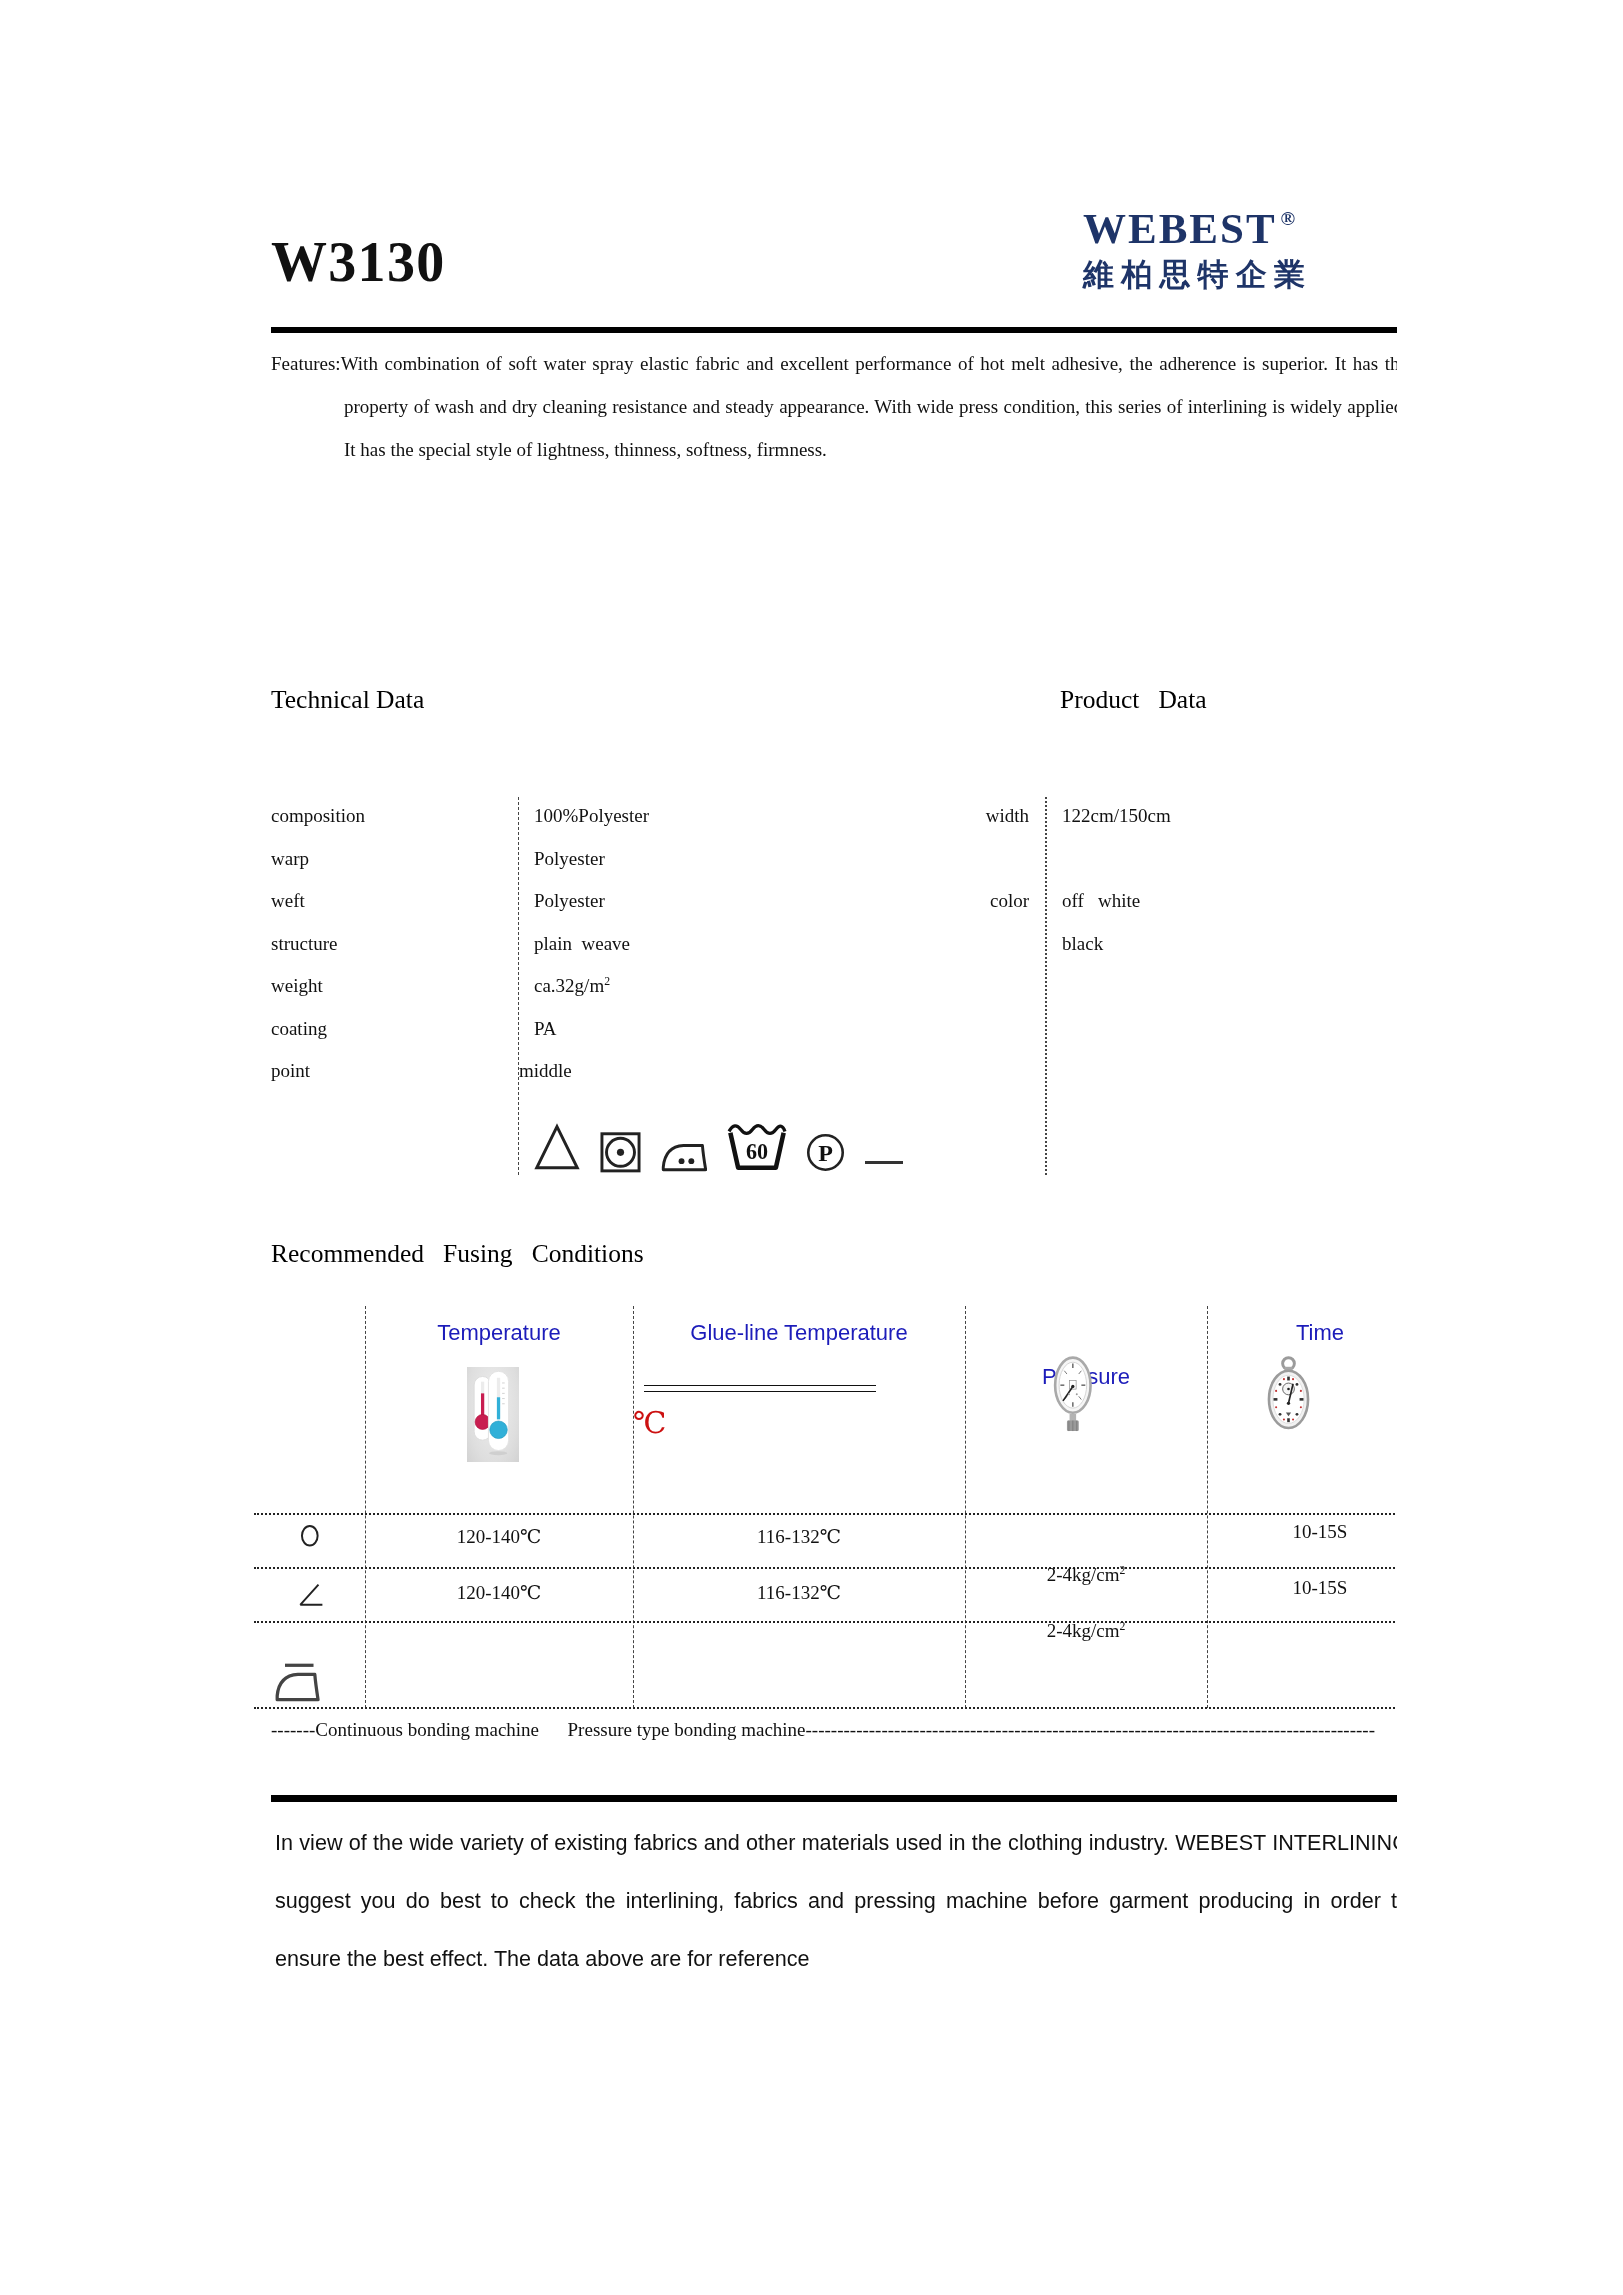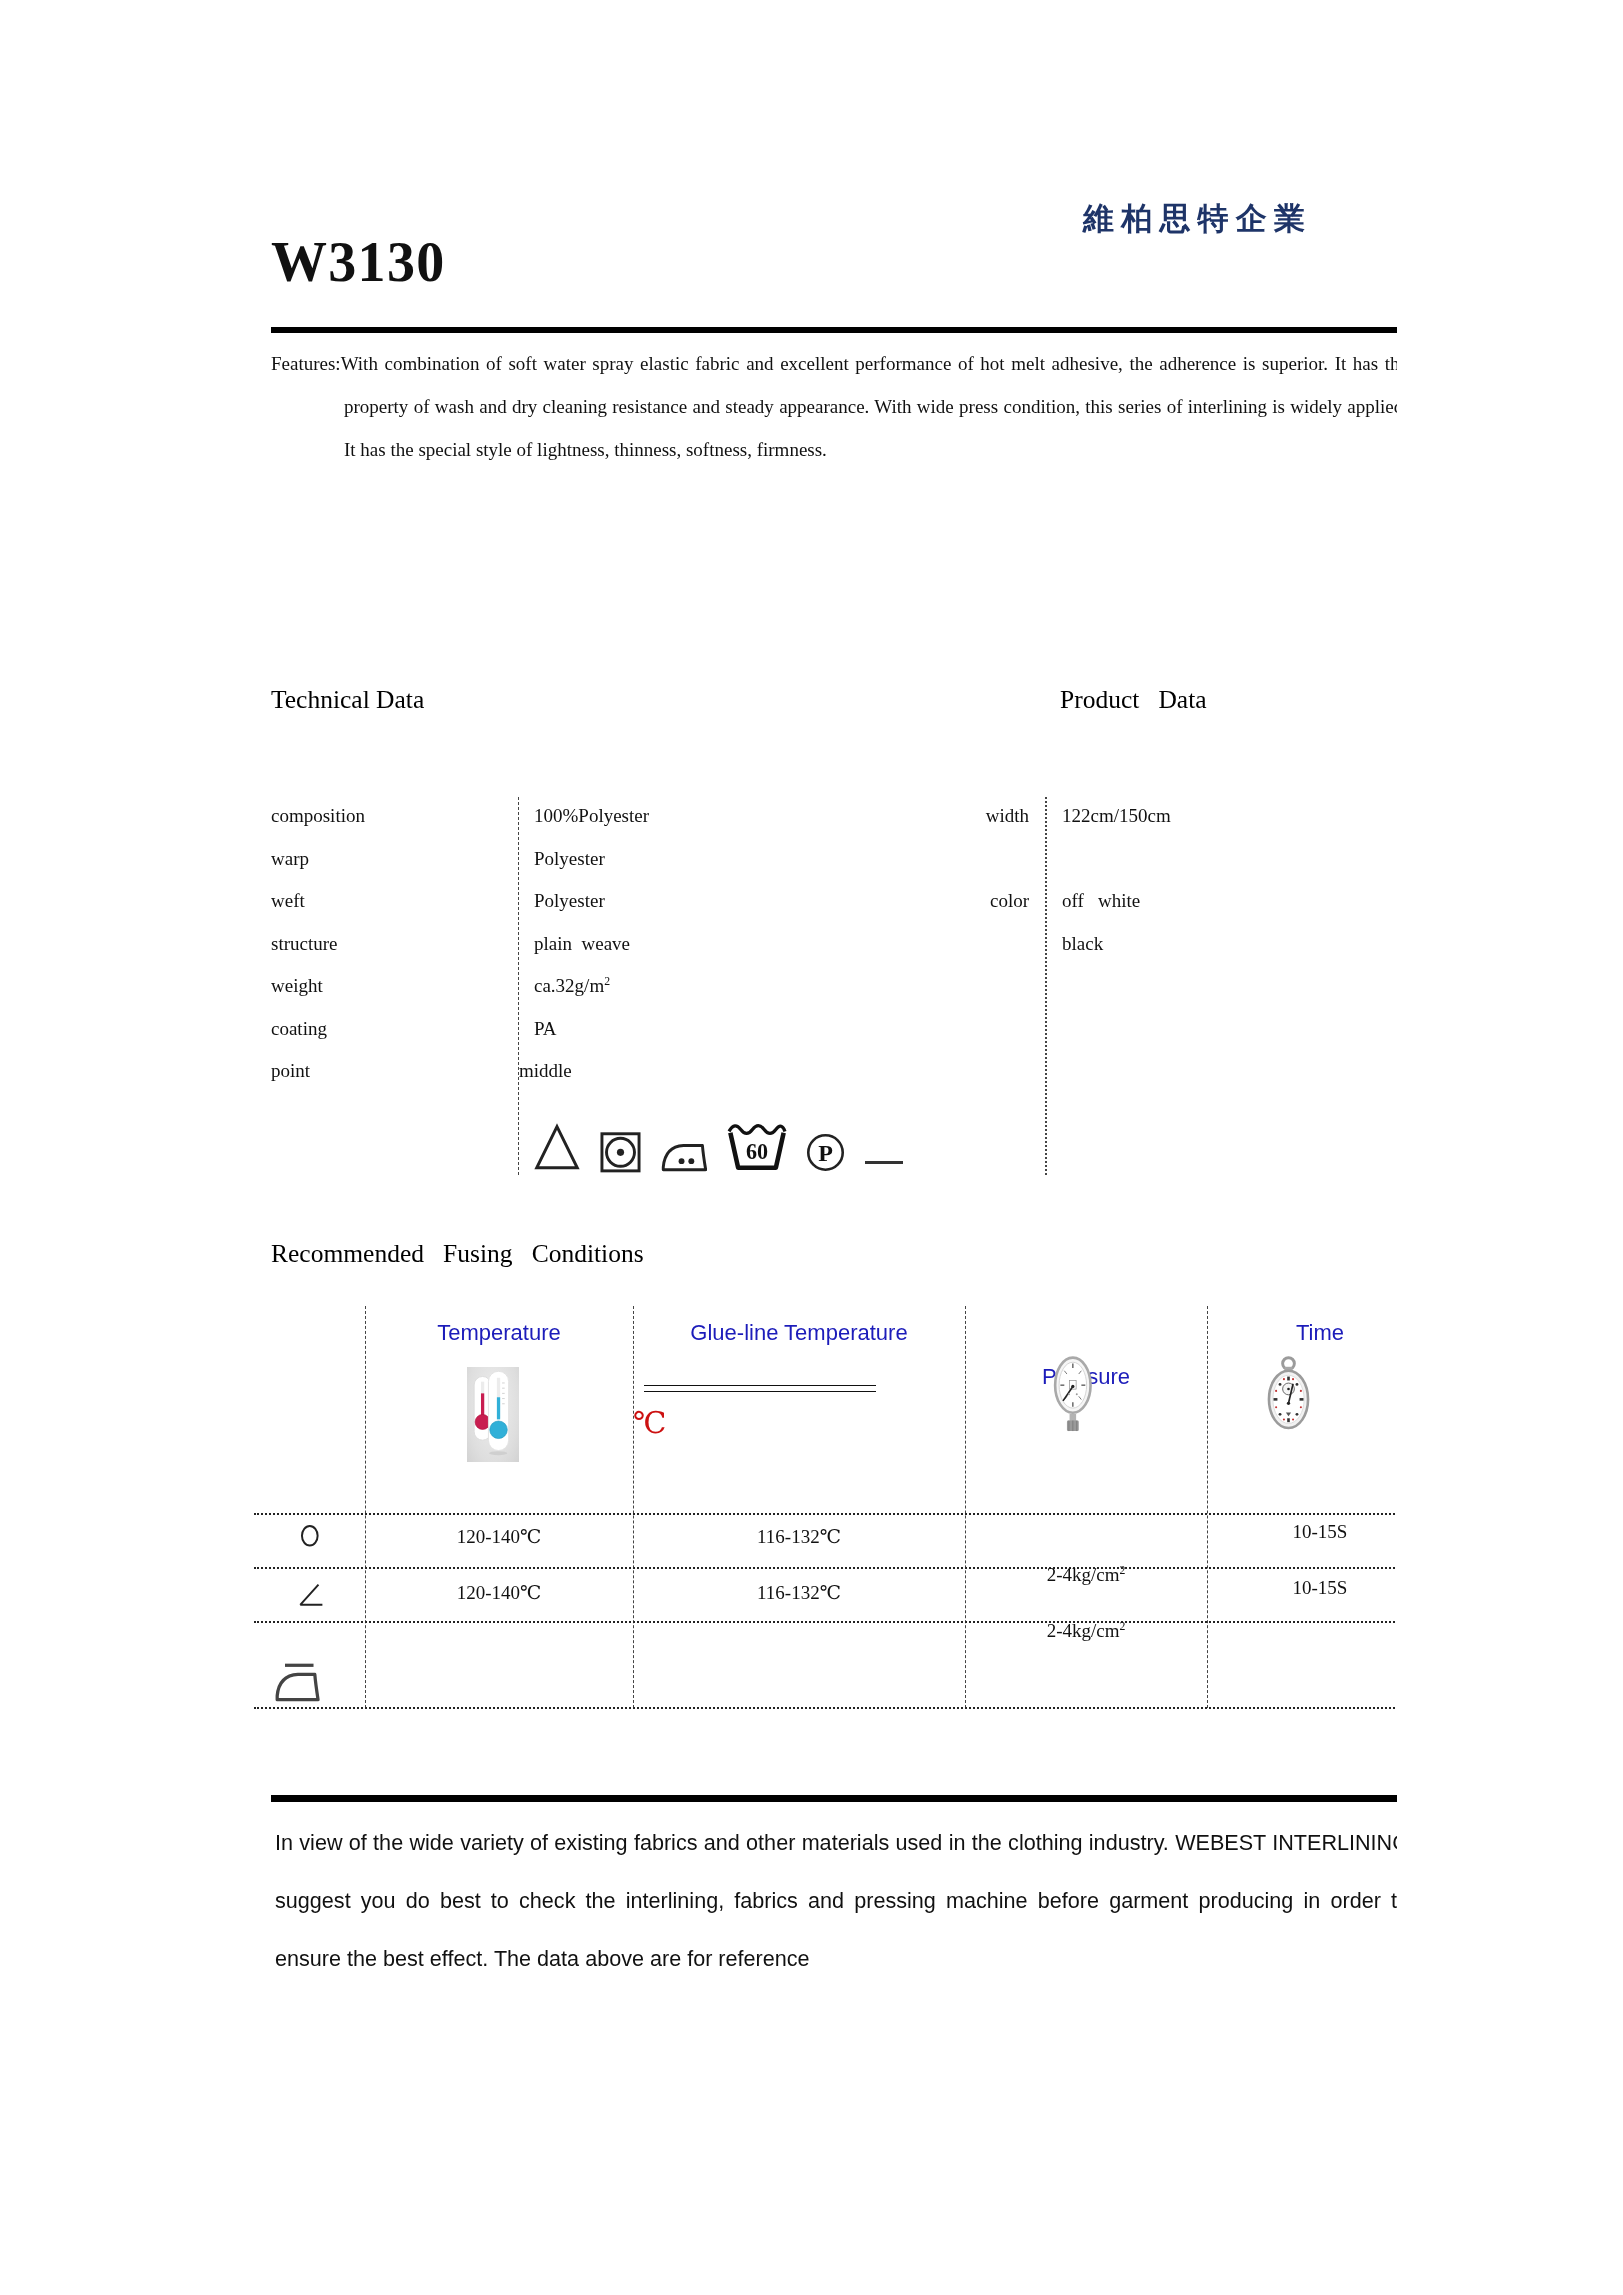--- a/index.html
+++ b/index.html
@@ -57,20 +57,21 @@
      background:radial-gradient(ellipse at 50% 40%, #f0f0f0 0%, #dedede 70%, #d2d2d2 100%);}
 </style>
 </head>
 <body>
 
 <div class="page">
 
   <div class="abs product-code">W3130</div>
 
   <div class="abs logo">
+    <div class="logo-en"><span>WEBEST</span><span class="reg">®</span></div>
     <div class="logo-cn">維柏思特企業</div>
   </div>
 
   <div class="abs rule" style="top:327px;"></div>
 
   <div class="abs intro">
     <p class="features">Features:With combination of soft water spray elastic fabric and excellent performance of hot melt adhesive, the adherence is superior. It has the property of wash and dry cleaning resistance and steady appearance. With wide press condition, this series of interlining is widely applied. It has the special style of lightness, thinness, softness, firmness.</p>
   </div>
 
   <div class="abs section-h" style="left:271px;top:685px;">Technical Data</div>
@@ -250,19 +251,20 @@
   <div class="abs f-cell c3" style="top:1576px;"><span>2-4kg/cm</span><sup>2</sup></div>
   <div class="abs f-cell c4" style="top:1577px;">10-15S</div>
 
   <div class="abs" style="left:272px;top:1659px;">
     <svg width="48" height="45" viewBox="0 0 74 68">
       <path d="M20 9 L64 9" fill="none" stroke="#444" stroke-width="5"></path>
       <path d="M8 62 L8 56 C10 34 22 24 40 23 L66 23 C67 36 69 49 71 62 Z" fill="none" stroke="#444" stroke-width="5" stroke-linejoin="round"></path>
     </svg>
   </div>
 
+  <div class="abs machines">-------Continuous bonding machine      Pressure type bonding machine------------------------------------------------------------------------------------------</div>
 
   <div class="abs rule" style="top:1795px;height:6.5px;"></div>
 
   <p class="abs disclaimer sans">In view of the wide variety of existing fabrics and other materials used in the clothing industry. WEBEST INTERLINING suggest you do best to check the interlining, fabrics and pressing machine before garment producing in order to ensure the best effect. The data above are for reference</p>
 
 </div>
 
 
 </body></html>

